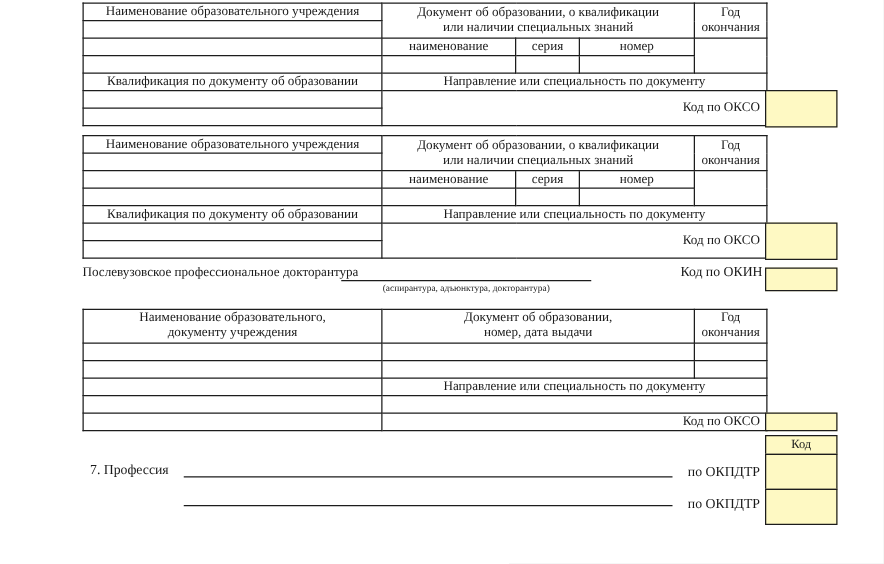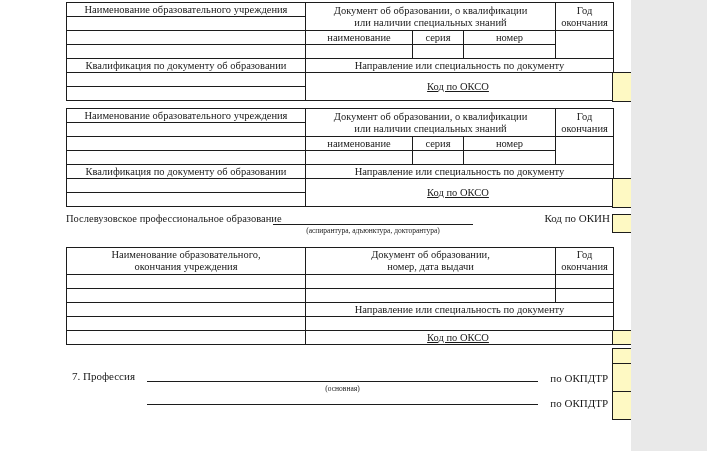--- a/index.html
+++ b/index.html
@@ -1,29 +1,29 @@
 <!DOCTYPE html>
 <html><head>
 <meta charset="utf-8">
 <style>
   html,body{margin:0;padding:0;background:#e9e9e9;}
   .page{
-    position:relative;width:631px;height:451px;background:#ffffff;
+    position:relative;width:707px;height:451px;background:#ffffff;
     font-family:"Liberation Serif","DejaVu Serif",serif;color:#1a1a1a;
     overflow:hidden;
   }
   .blk{position:absolute;left:66px;}
   table.t{border-collapse:collapse;table-layout:fixed;width:547px;}
   table.t td{
     border:1px solid #1c1c1c;font-size:10.5px;line-height:12px;
     text-align:center;vertical-align:middle;padding:0 2px;overflow:hidden;
     height:13px;
   }
   table.t td.pre{white-space:pre-line;}
-  table.t td.r{text-align:center;padding-right:5px;text-decoration:underline;}
+  table.t td.r{text-align:right;padding-right:5px;}
   table.pg tr.h2 td{height:26px;}
   .sidebox{
     position:absolute;border:1px solid #1c1c1c;background:#fef9c3;
     box-sizing:border-box;
   }
   .abs{position:absolute;}
   .lab{font-size:10.5px;line-height:13px;white-space:nowrap;}
   .lab2{font-size:11px;line-height:13px;white-space:nowrap;}
   .blank{border-bottom:1px solid #1c1c1c;}
   .hint{font-size:7.5px;line-height:9px;text-align:center;color:#222;}
@@ -126,37 +126,37 @@
         <td class="r" colspan="4" rowspan="2">Код по ОКСО</td>
       </tr>
       <tr>
             <td></td>
           </tr>
     </tbody>
       </table>
     <div class="sidebox" style="left:546px;top:70px;width:58px;height:30px;"></div>
   </div>
 
-  <div class="abs lab" style="left:66px;top:212px;">Послевузовское профессиональное образование</div>
+  <div class="abs lab" style="left:66px;top:212px;">Послевузовское профессиональное докторантура</div>
   <div class="abs blank" style="left:273px;top:211px;width:200px;height:13px;"></div>
   <div class="abs hint" style="left:273px;top:226px;width:200px;">(аспирантура, адъюнктура, докторантура)</div>
   <div class="abs lab2 right" style="left:480px;top:212px;width:130px;">Код по ОКИН</div>
   <div class="sidebox" style="left:612px;top:214px;width:58px;height:19px;"></div>
 
   <div class="blk" style="top:247px;">
     <table class="t pg">
       <colgroup>
           <col style="width:239px">
           <col style="width:250px">
           <col style="width:58px">
         </colgroup>
       <tbody>
           <tr class="h2">
         <td class="pre">Наименование образовательного,
-окончания учреждения</td>
+документу учреждения</td>
         <td class="pre">Документ об образовании,
 номер, дата выдачи</td>
         <td class="pre">Год
 окончания</td>
       </tr>
       <tr>
         <td></td>
         <td></td>
         <td></td>
       </tr>
@@ -182,19 +182,18 @@
     <div class="sidebox" style="left:546px;top:83px;width:58px;height:15px;"></div>
   </div>
 
   <div class="sidebox kod" style="left:612px;top:348px;width:58px;height:16px;">Код</div>
   <div class="sidebox" style="left:612px;top:363px;width:58px;height:29px;"></div>
   <div class="sidebox" style="left:612px;top:391px;width:58px;height:29px;"></div>
 
   <div class="abs lab2" style="left:72px;top:370px;">7. Профессия</div>
 
   <div class="abs blank" style="left:147px;top:368px;width:391px;height:13px;"></div>
-  <div class="abs hint" style="left:147px;top:384px;width:391px;">(основная)</div>
   <div class="abs lab2 right" style="left:498px;top:372px;width:110px;">по ОКПДТР</div>
 
   <div class="abs blank" style="left:147px;top:391px;width:391px;height:13px;"></div>
   <div class="abs lab2 right" style="left:498px;top:397px;width:110px;">по ОКПДТР</div>
 
 </div>
 
 </body></html>

